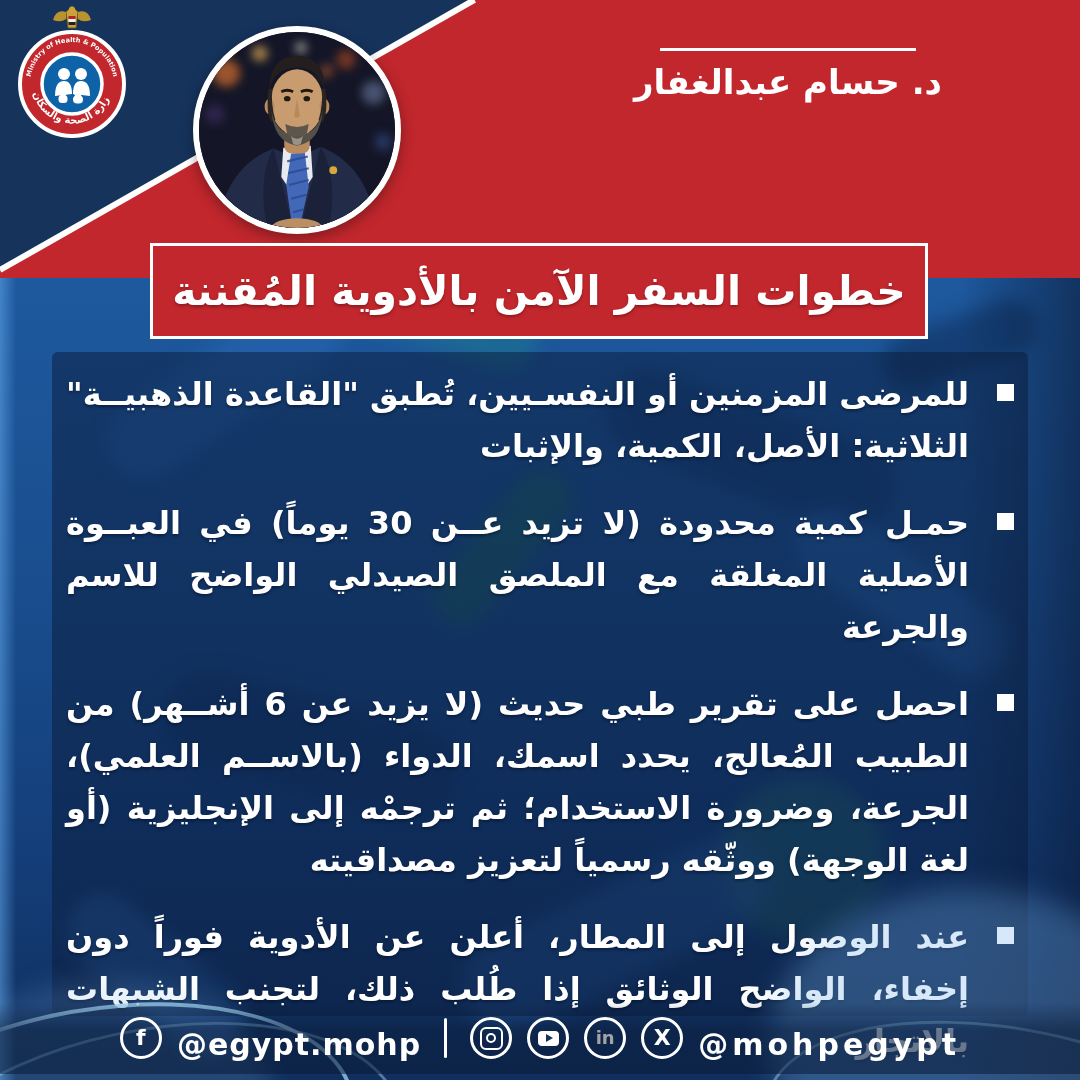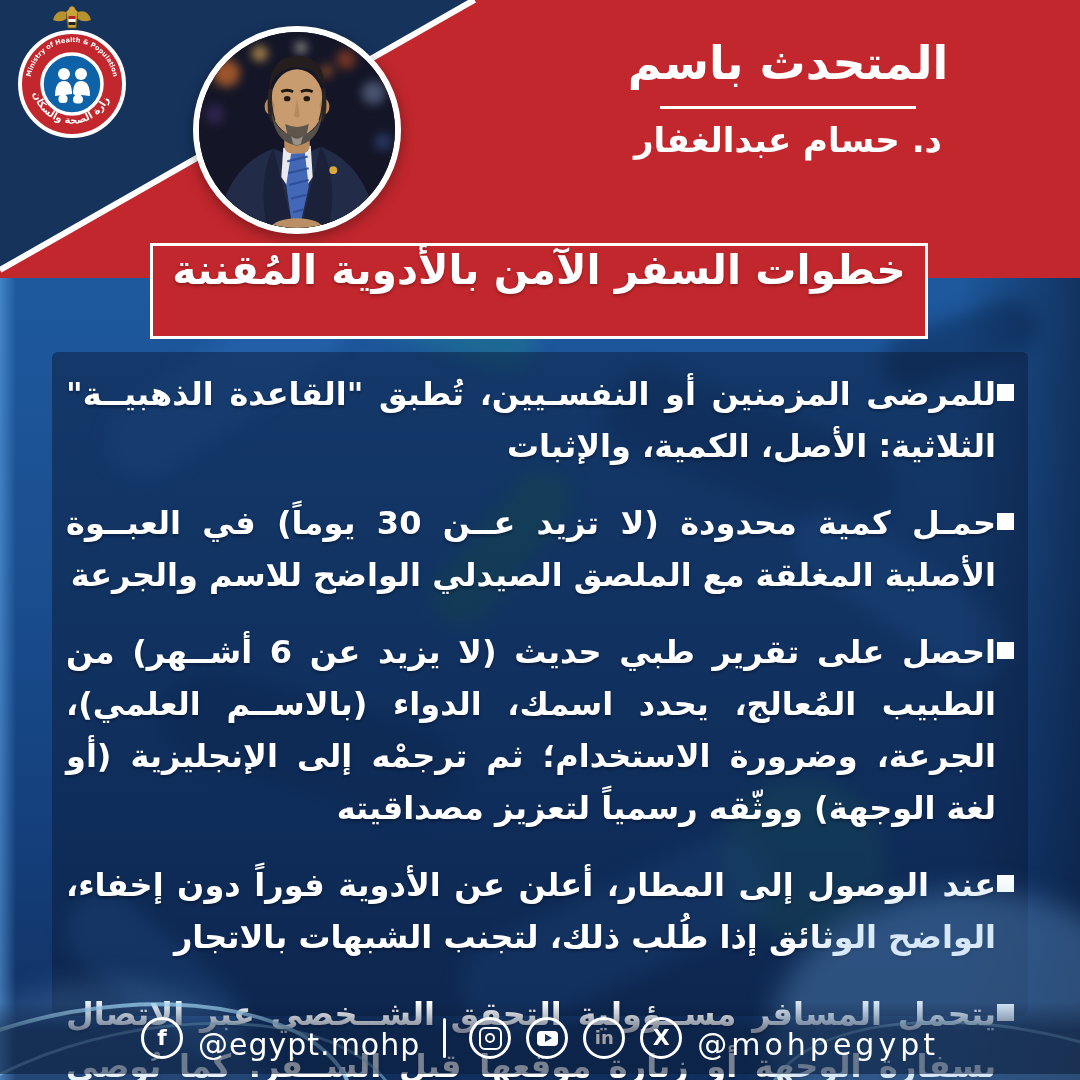--- a/index.html
+++ b/index.html
@@ -24,57 +24,57 @@
 
   
   .header-block{position:absolute;left:556px;top:34px;width:464px;text-align:center;color:#fff;}
   .header-l1{font-size:46px;font-weight:bold;line-height:58px;}
   .header-l2{font-size:45px;font-weight:bold;line-height:56px;}
   .header-hr{width:256px;height:3px;background:#fff;margin:14px auto 10px auto;}
   .doctor{font-size:34px;font-weight:bold;line-height:42px;}
 
   
   .title-bar{position:absolute;left:150px;top:243px;width:778px;height:96px;background:#c1272d;
-             border:3px solid #ffffff;box-sizing:border-box;display:flex;
+             border:3px solid #ffffff;box-sizing:border-box;display:flex;align-items:center;
              justify-content:center;}
   .title-bar span{color:#fff;font-size:41px;font-weight:bold;text-shadow:0 2px 3px rgba(60,0,0,.35);}
 
   
   .logo{position:absolute;left:16px;top:4px;width:112px;height:136px;}
 
   
   .portrait{position:absolute;left:193px;top:26px;width:196px;height:196px;border-radius:50%;
             border:6px solid #ffffff;overflow:hidden;background:#141627;box-shadow:0 4px 14px rgba(0,0,0,.35);}
 
   
   .overlay{position:absolute;left:52px;top:352px;width:976px;height:664px;
            background:rgba(9,26,56,.50);border-radius:6px;}
   .bullets{position:absolute;left:66px;top:368px;width:948px;direction:rtl;color:#fff;}
-  .bullet{display:flex;gap:1px;margin-bottom:25px;}
+  .bullet{display:flex;gap:28px;margin-bottom:25px;}
   .bullet .marker{flex:0 0 auto;width:17px;height:17px;background:#ffffff;margin-top:16px;}
   .bullet .btext{font-size:32px;font-weight:bold;line-height:52px;text-align:justify;
                  text-shadow:0 2px 3px rgba(0,10,30,.45);}
 
   
   .wave{position:absolute;border-radius:50%;border:4px solid rgba(160,214,244,.75);}
   .wave2{position:absolute;border-radius:50%;border:3px solid rgba(160,214,244,.45);}
   .glow-r{position:absolute;right:-90px;bottom:-110px;width:400px;height:300px;border-radius:50%;
           background:rgba(120,180,235,.30);filter:blur(14px);}
   .glow-l{position:absolute;left:-60px;bottom:-120px;width:330px;height:220px;border-radius:50%;
           background:rgba(120,180,235,.18);filter:blur(12px);}
 
   
   .footer-band{position:absolute;left:0;top:1002px;width:1080px;height:72px;
                background:linear-gradient(180deg,rgba(10,26,54,0),rgba(10,26,54,.55) 40%,rgba(10,26,54,.55));}
   .footer{position:absolute;left:0;top:1010px;width:1080px;height:56px;display:flex;
           align-items:center;justify-content:center;gap:15px;color:#fff;}
   .fi-circle{width:42px;height:42px;border:3px solid #fff;border-radius:50%;box-sizing:border-box;
              display:flex;align-items:center;justify-content:center;}
   .fi-glyph{font-size:22px;font-weight:bold;color:#fff;line-height:1;}
-  .handle{font-size:30px;font-weight:normal;letter-spacing:1px;margin-top:12px;}
+  .handle{font-size:30px;font-weight:bold;letter-spacing:1px;margin-top:12px;}
   .handle.spread{letter-spacing:4px;}
   .v-div{width:3px;height:40px;background:#fff;margin:0 8px;border-radius:2px;}
   .ig-box{width:19px;height:19px;border:2.5px solid #fff;border-radius:6px;position:relative;}
   .ig-box::after{content:"";position:absolute;left:4.5px;top:4.5px;width:6px;height:6px;
                  border:2px solid #fff;border-radius:50%;}
   .yt-box{width:21px;height:15px;background:#fff;border-radius:4px;display:flex;align-items:center;
           justify-content:center;}
   .yt-tri{width:0;height:0;border-left:7px solid #16335c;border-top:4.5px solid transparent;
           border-bottom:4.5px solid transparent;margin-left:2px;}
   .in-glyph{font-size:18px;font-weight:bold;color:#a3a3a3;line-height:1;}
@@ -98,21 +98,20 @@
       <div class="shape" style="left:880px;top:40px;width:160px;height:55px;background:#0d2c58;opacity:.55;transform:rotate(-20deg);"></div>
     </div>
     <div class="edge-light"></div>
     <div class="edge-dark"></div>
   </div>
 
   <div class="red-banner"></div>
   <div class="diag-line"></div>
 
   <div class="header-block">
-    <div class="header-l1">المتحدث باسم</div>
     <div class="header-hr"></div>
     <div class="doctor">د. حسام عبدالغفار</div>
   </div>
 
   <svg class="logo" viewBox="0 0 112 136">
 
     <g>
       <path d="M56,2 L62,8 L60,24 L52,24 L50,8 Z" fill="#c9a33a" stroke="#6b5516" stroke-width="0.8"></path>
       <path d="M50,8 Q40,5 37,16 Q45,19 50,15 Z" fill="#b8922e"></path>
       <path d="M62,8 Q72,5 75,16 Q67,19 62,15 Z" fill="#b8922e"></path>

